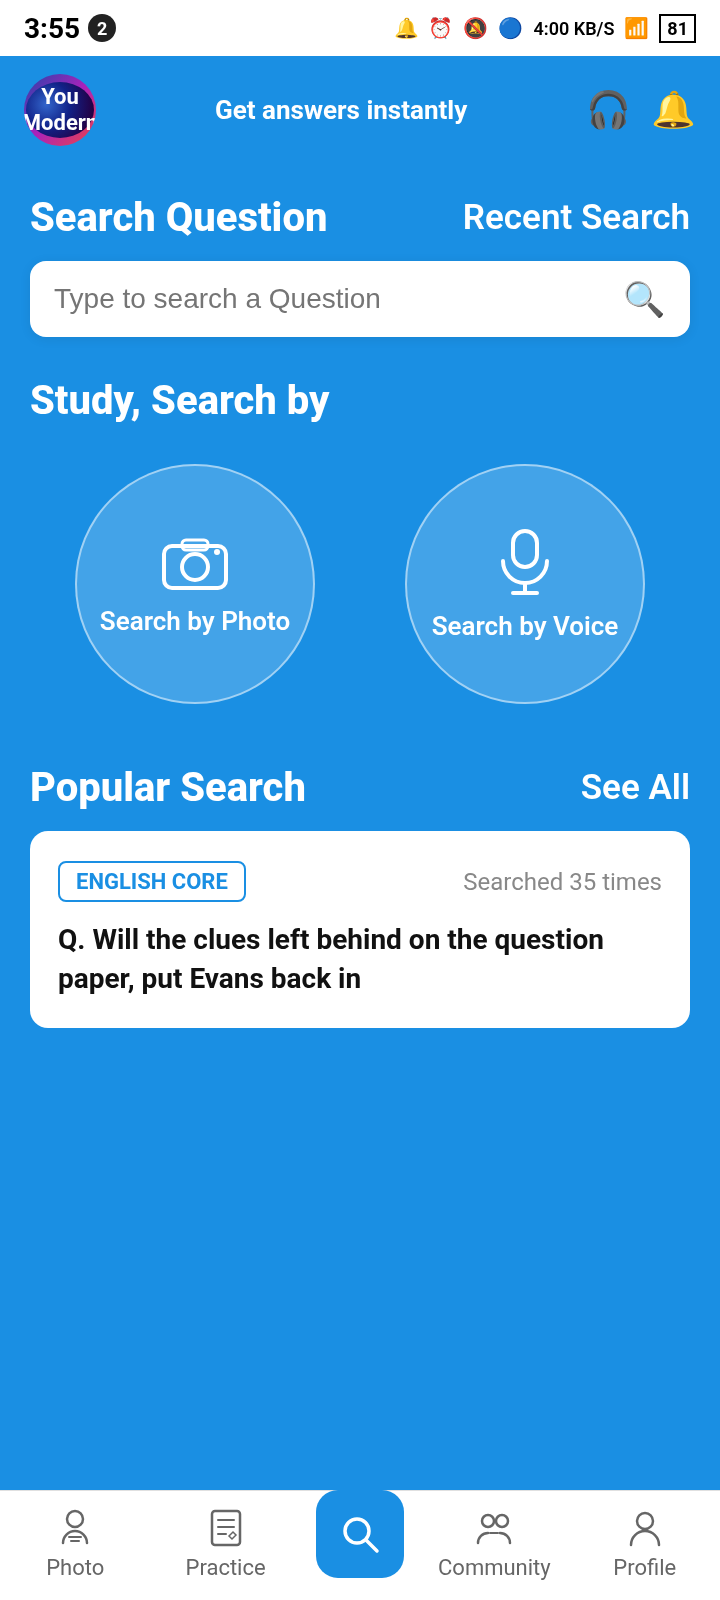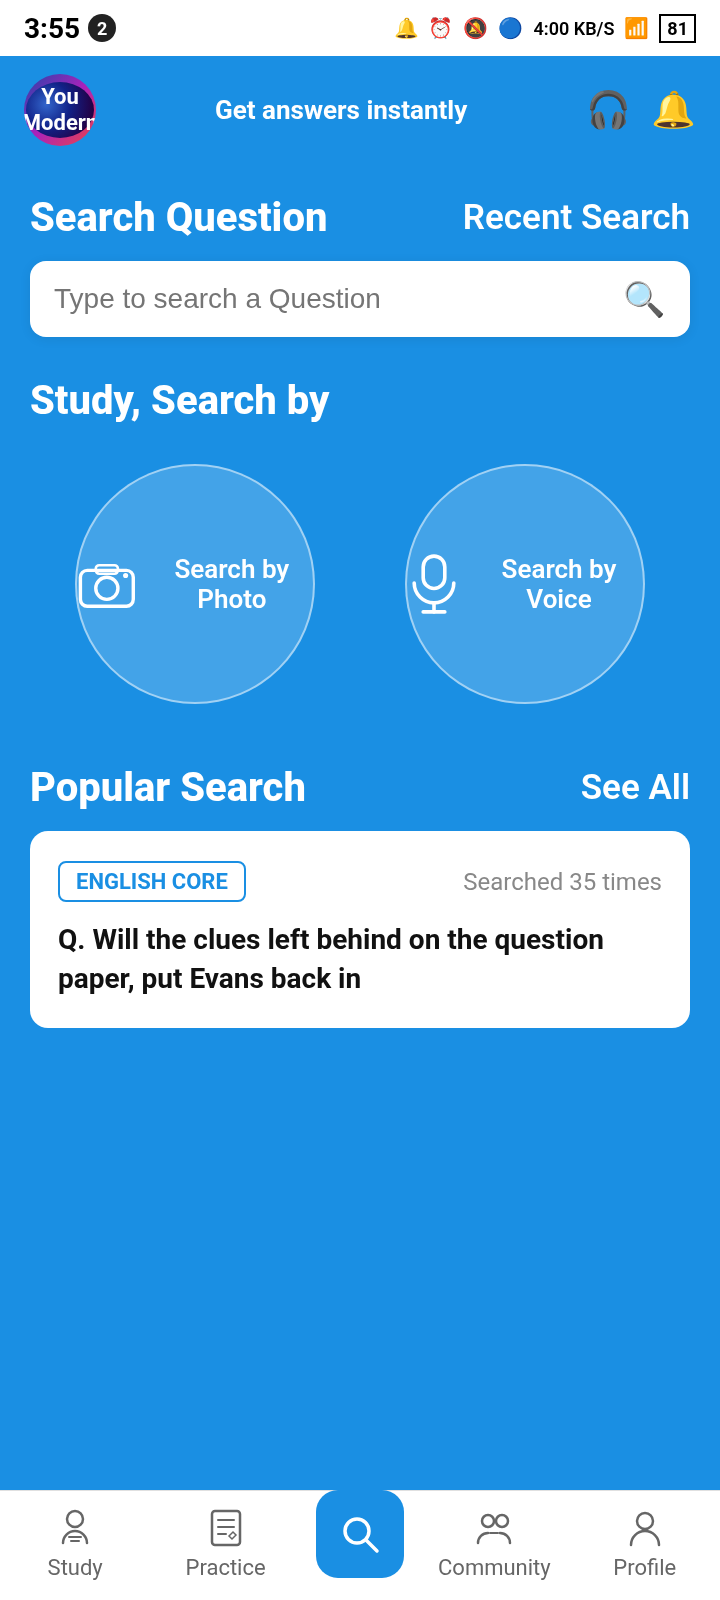--- a/index.html
+++ b/index.html
@@ -164,20 +164,21 @@
       justify-content: space-around;
       margin-bottom: 60px;
     }
     .search-option-circle {
       width: 240px;
       height: 240px;
       border-radius: 50%;
       background: rgba(255,255,255,0.18);
       border: 2.5px solid rgba(255,255,255,0.5);
       display: flex;
+      flex-direction: column;
       align-items: center;
       justify-content: center;
       color: #fff;
       cursor: pointer;
       gap: 14px;
     }
     .search-option-label {
       font-size: 26px;
       font-weight: 600;
       text-align: center;
@@ -343,21 +344,21 @@
 
 <nav class="bottom-nav">
 
   <div class="nav-item">
     <svg width="40" height="40" viewBox="0 0 40 40" fill="none">
       <circle cx="20" cy="12" r="8" stroke="#666" stroke-width="2.5" fill="none"></circle>
       <path d="M8 36c0-6.627 5.373-12 12-12s12 5.373 12 12" stroke="#666" stroke-width="2.5" stroke-linecap="round" fill="none"></path>
       <line x1="14" y1="30" x2="26" y2="30" stroke="#666" stroke-width="2" stroke-linecap="round"></line>
       <line x1="16" y1="34" x2="24" y2="34" stroke="#666" stroke-width="2" stroke-linecap="round"></line>
     </svg>
-    <span class="nav-item-label">Study</span>
+    <span class="nav-item-label">Photo</span>
   </div>
 
   <div class="nav-item">
     <svg width="40" height="40" viewBox="0 0 40 40" fill="none">
       <rect x="6" y="4" width="28" height="34" rx="3" stroke="#666" stroke-width="2.5" fill="none"></rect>
       <line x1="12" y1="13" x2="28" y2="13" stroke="#666" stroke-width="2" stroke-linecap="round"></line>
       <line x1="12" y1="20" x2="28" y2="20" stroke="#666" stroke-width="2" stroke-linecap="round"></line>
       <line x1="12" y1="27" x2="20" y2="27" stroke="#666" stroke-width="2" stroke-linecap="round"></line>
       <path d="M23 29 l4-4 3 3-4 4-3-3z" stroke="#666" stroke-width="1.5" fill="none"></path>
     </svg>

